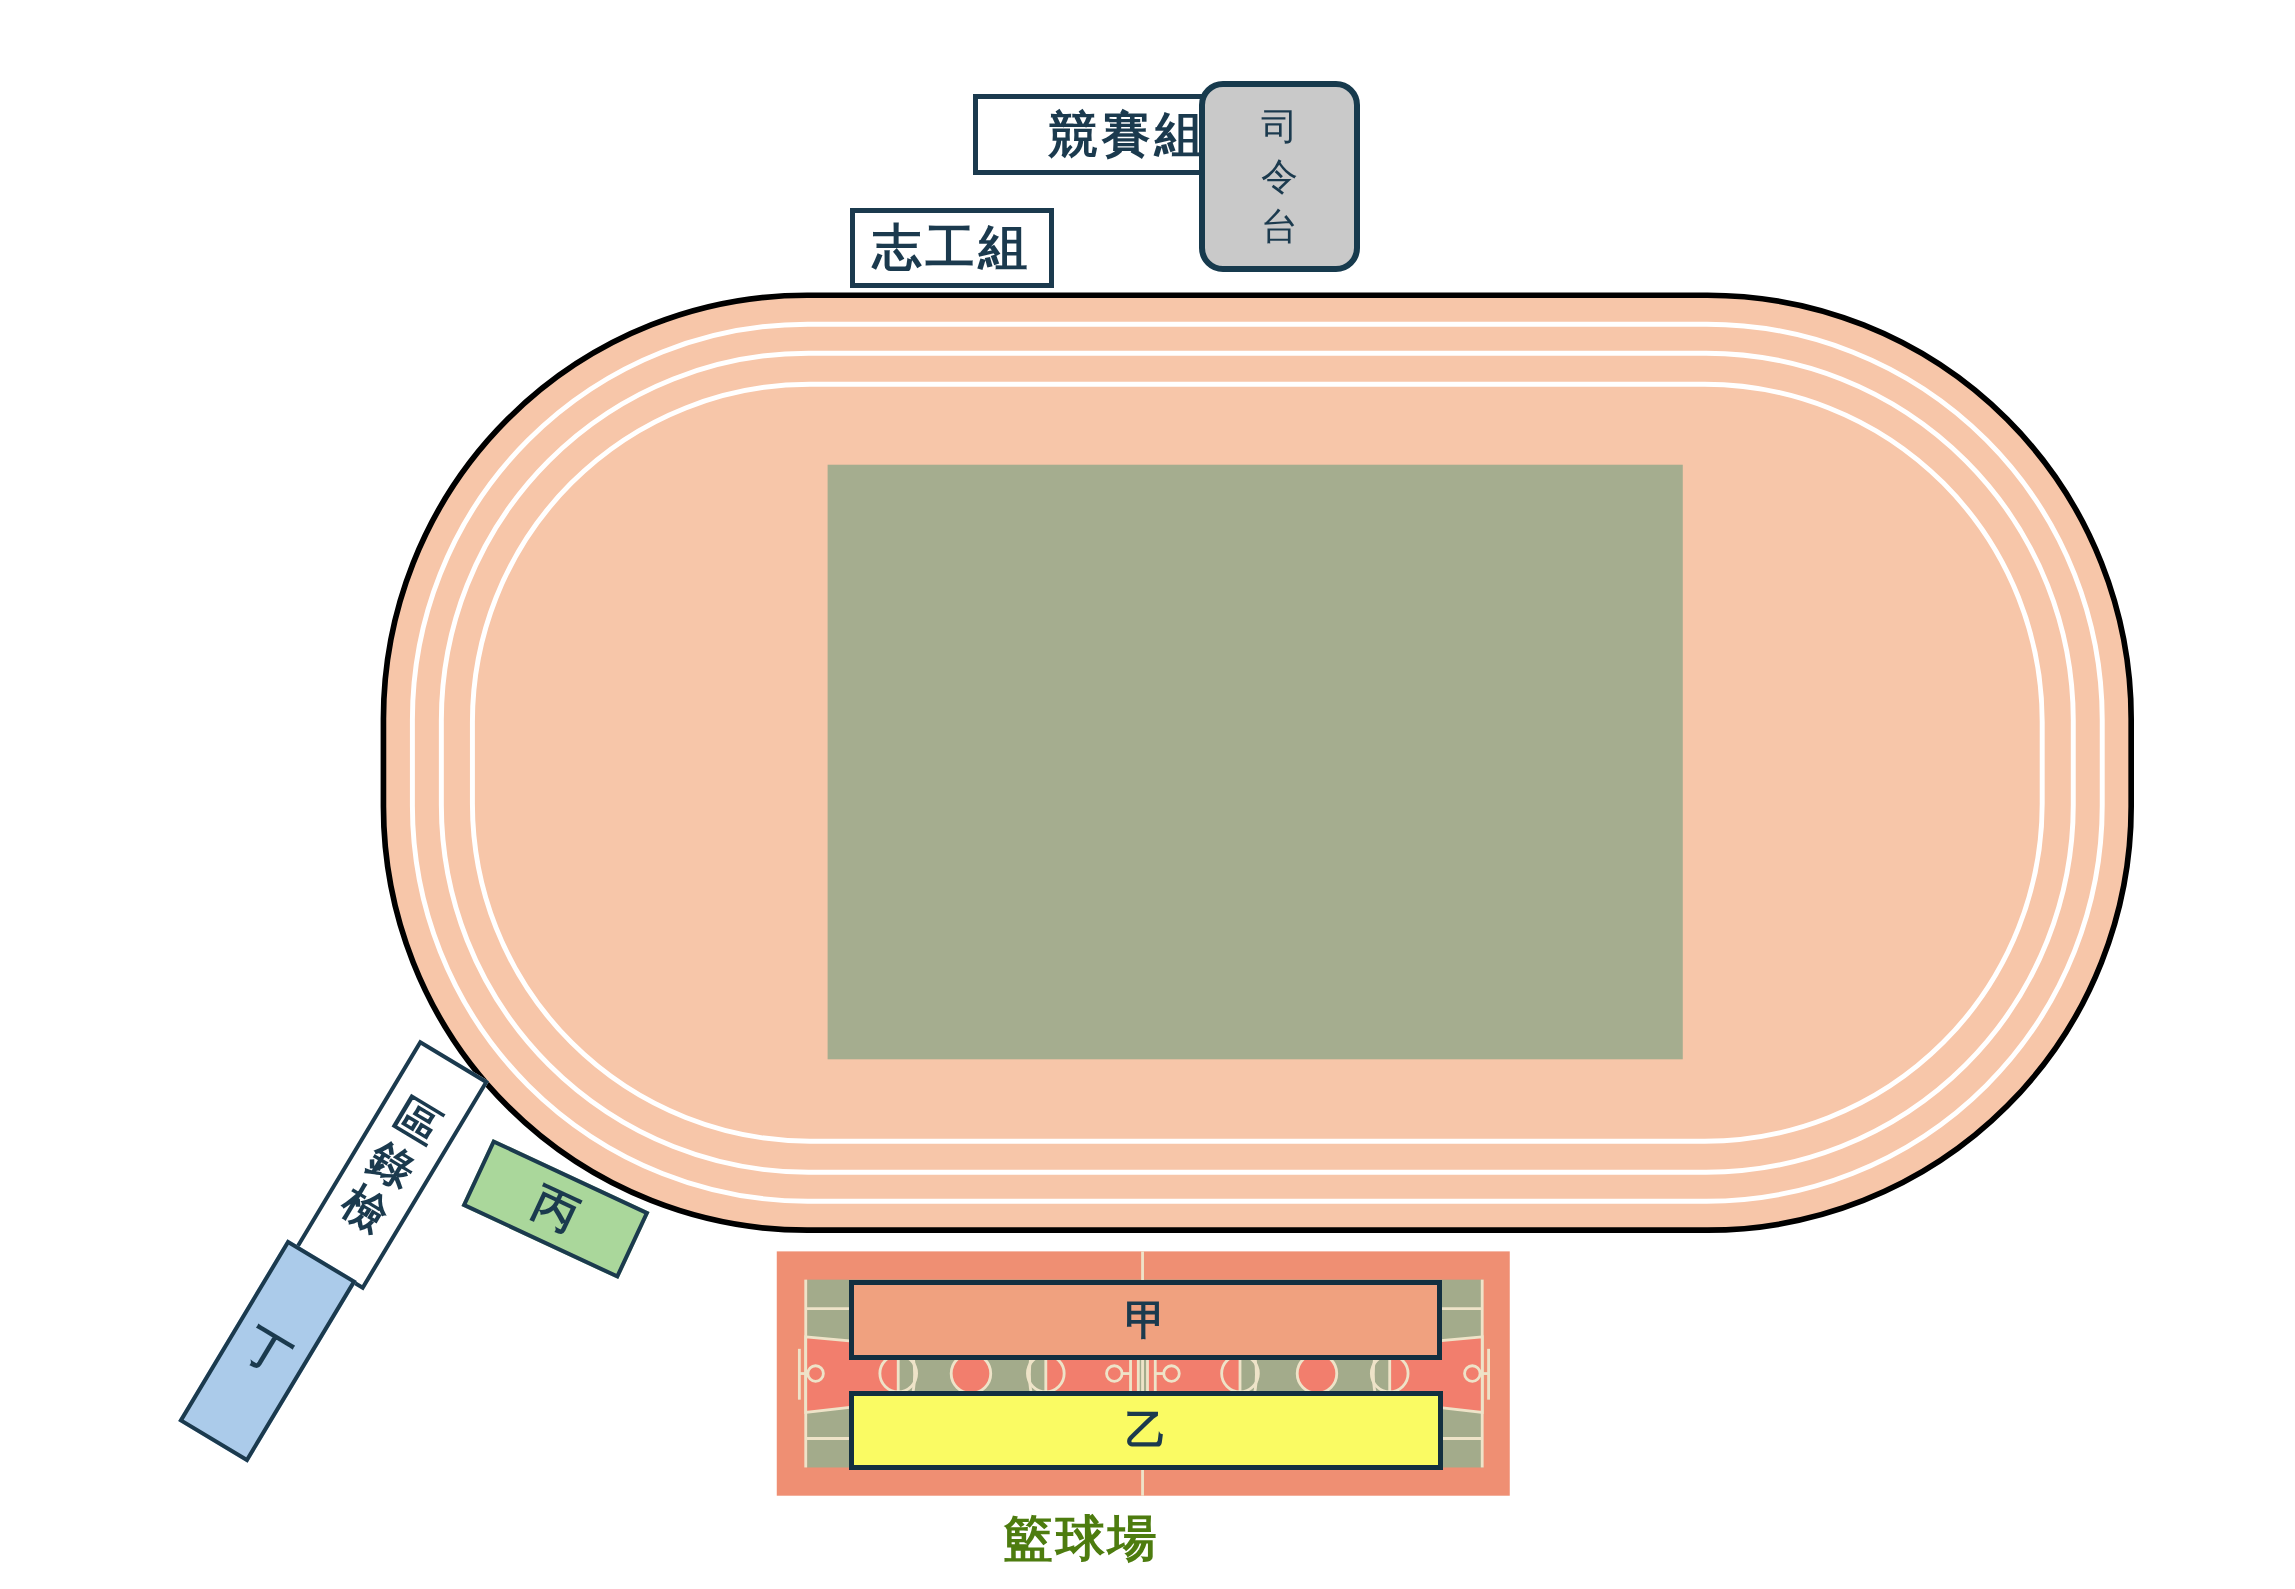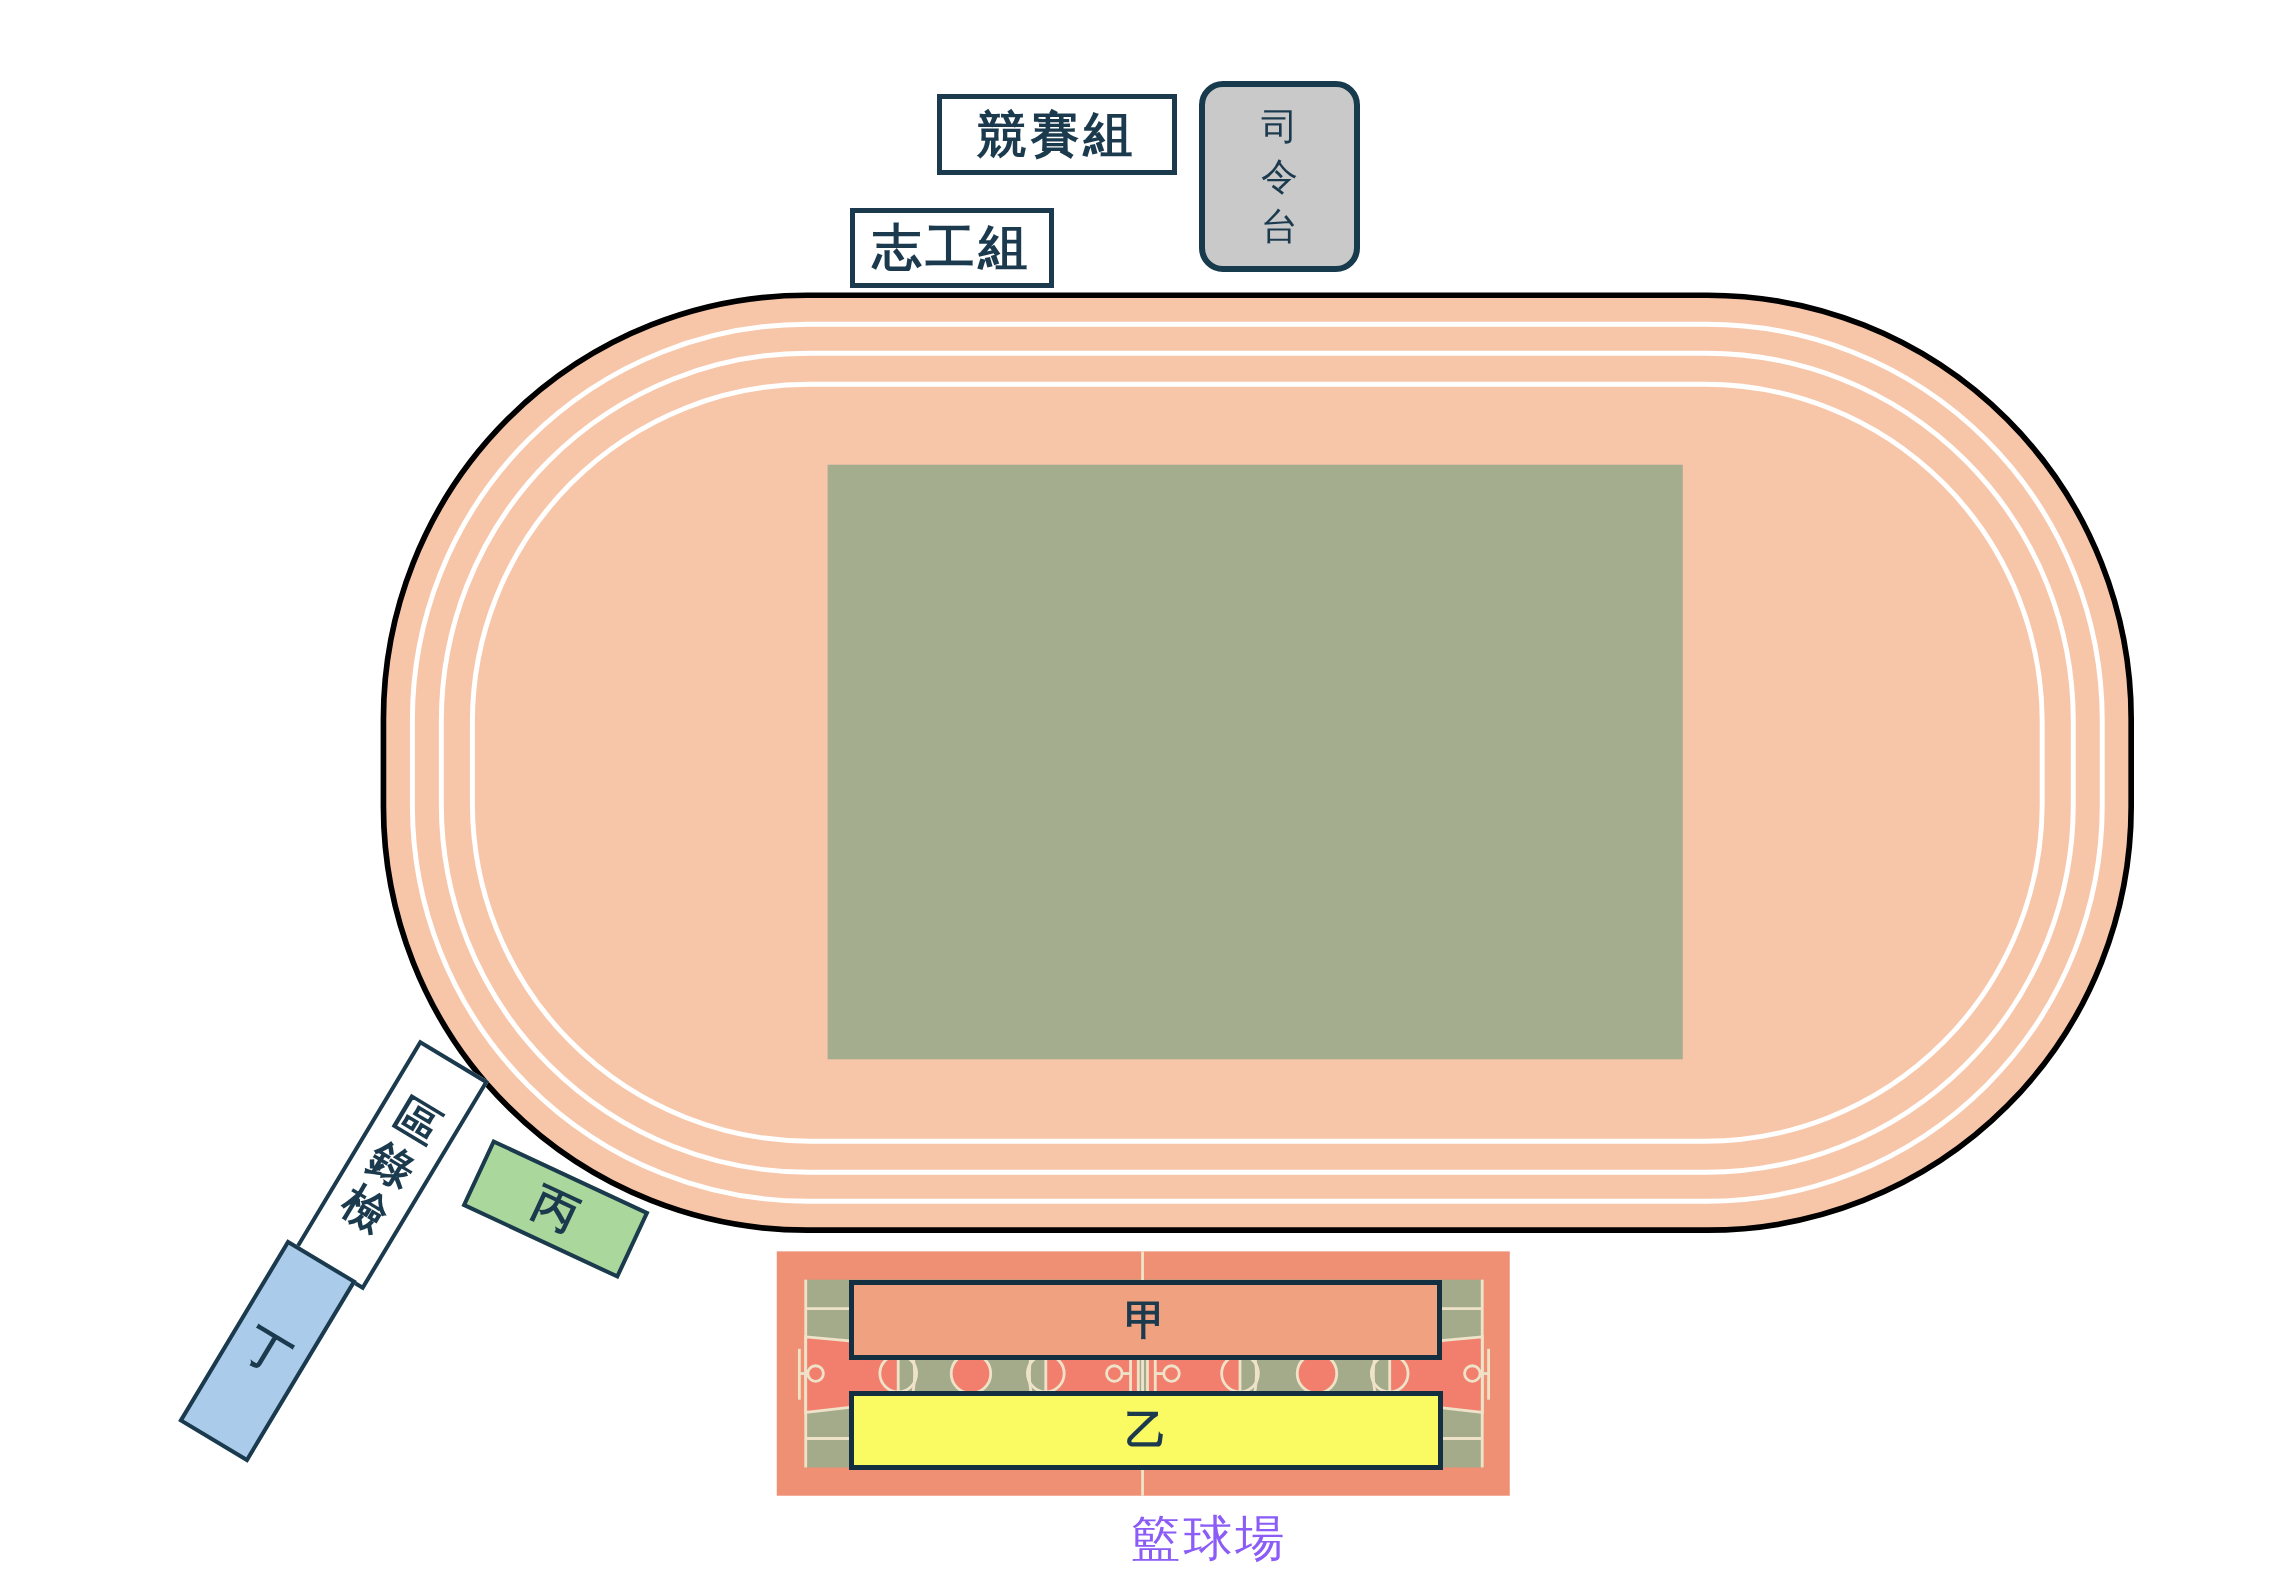--- a/index.html
+++ b/index.html
@@ -34,22 +34,22 @@
   .ding-box{background:#abcbea;font-size:44px;}
   .bing-box{background:#aad79b;font-size:44px;}
   
   .court-box{
     border:5px solid #132f40;color:#1b3a4e;font-weight:bold;font-size:41px;
     display:flex;align-items:center;justify-content:center;
   }
   .jia-box{background:#f0a17f;}
   .yi-box{background:#fafb63;}
   .caption{
-    color:#8b5cf6;font-size:49px;letter-spacing:2.8px;text-align:right;
-    font-weight:normal;
+    color:#4d7c0f;font-size:49px;letter-spacing:2.8px;text-align:left;
+    font-weight:bold;
   }
 </style>
 </head>
 <body>
 
 <svg id="field-svg" width="2295" height="1589" viewBox="0 0 3250 2250">
 
   <g>
     <rect x="543" y="418" width="2475" height="1324" rx="600" ry="600" fill="#f7c6a9" stroke="#000000" stroke-width="8"></rect>
     <rect x="584" y="459" width="2393" height="1242" rx="560" ry="560" fill="none" stroke="#ffffff" stroke-width="7"></rect>
@@ -100,21 +100,21 @@
       <line x1="1636" y1="1910" x2="1636" y2="1982"></line>
       <line x1="1636" y1="1945" x2="1648" y2="1945"></line>
       <circle cx="1659" cy="1945" r="11"></circle>
       <line x1="2108" y1="1910" x2="2108" y2="1982"></line>
       <line x1="2108" y1="1945" x2="2096" y2="1945"></line>
       <circle cx="2085" cy="1945" r="11"></circle>
     </g>
   </g>
 </svg>
 
-<div class="abs label-box" style="left:937px;top:94px;width:240px;height:81px;">
+<div class="abs label-box" style="left:973px;top:94px;width:240px;height:81px;justify-content:flex-end;">
   <span>競賽組</span>
 </div>
 
 <div class="abs label-box" style="left:850px;top:208px;width:204px;height:80px;">
   <span>志工組</span>
 </div>
 
 <div class="abs podium-box" style="left:1199px;top:81px;width:161px;height:191px;">
   <div class="char-stack">
       <span>司</span>

